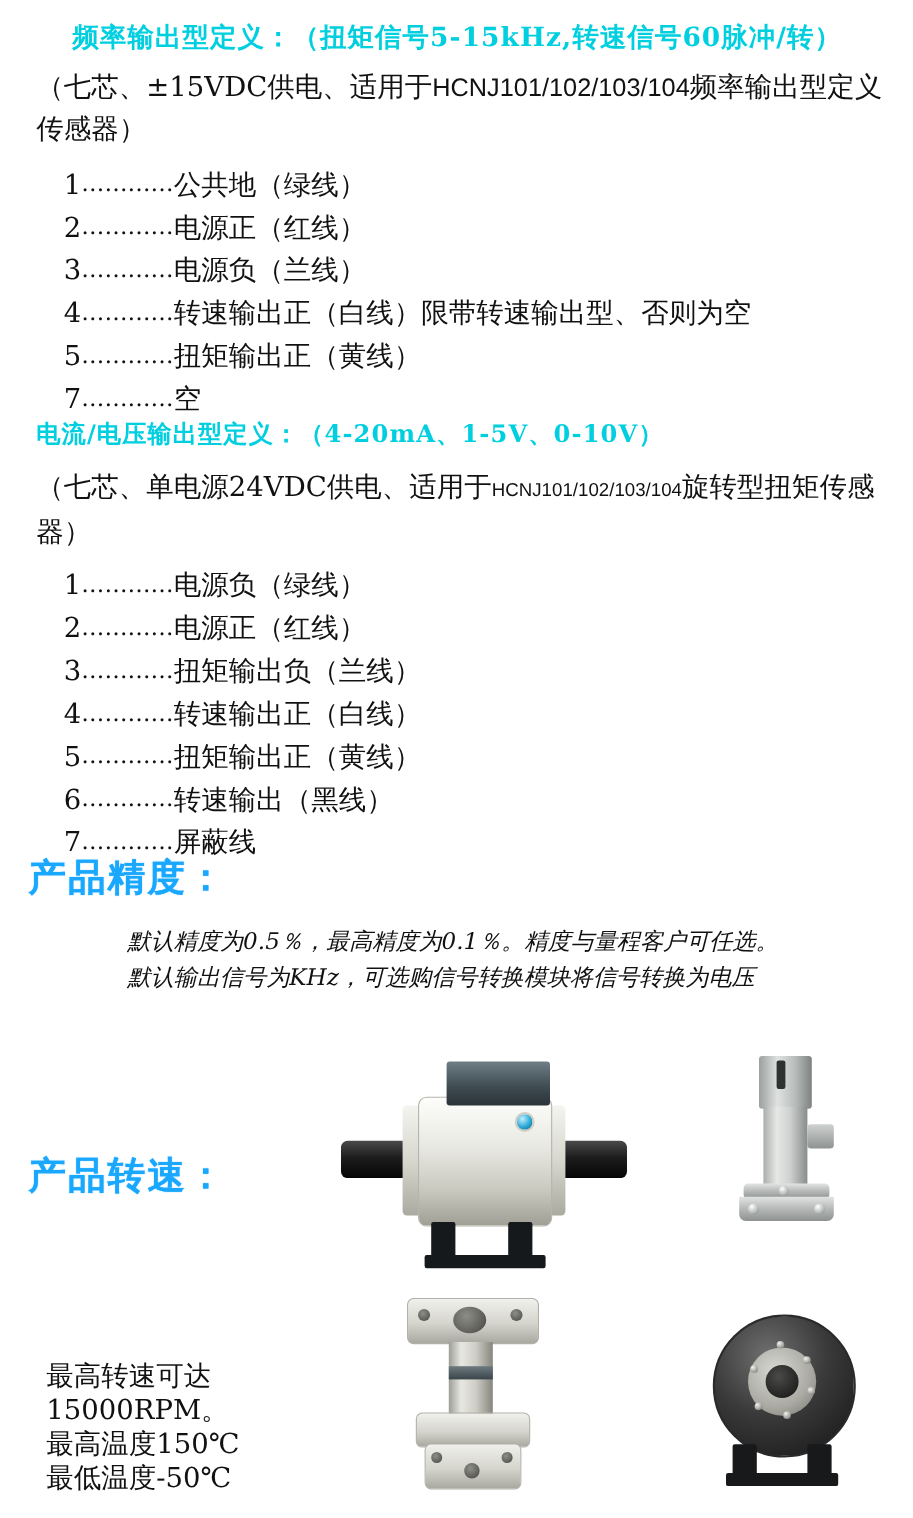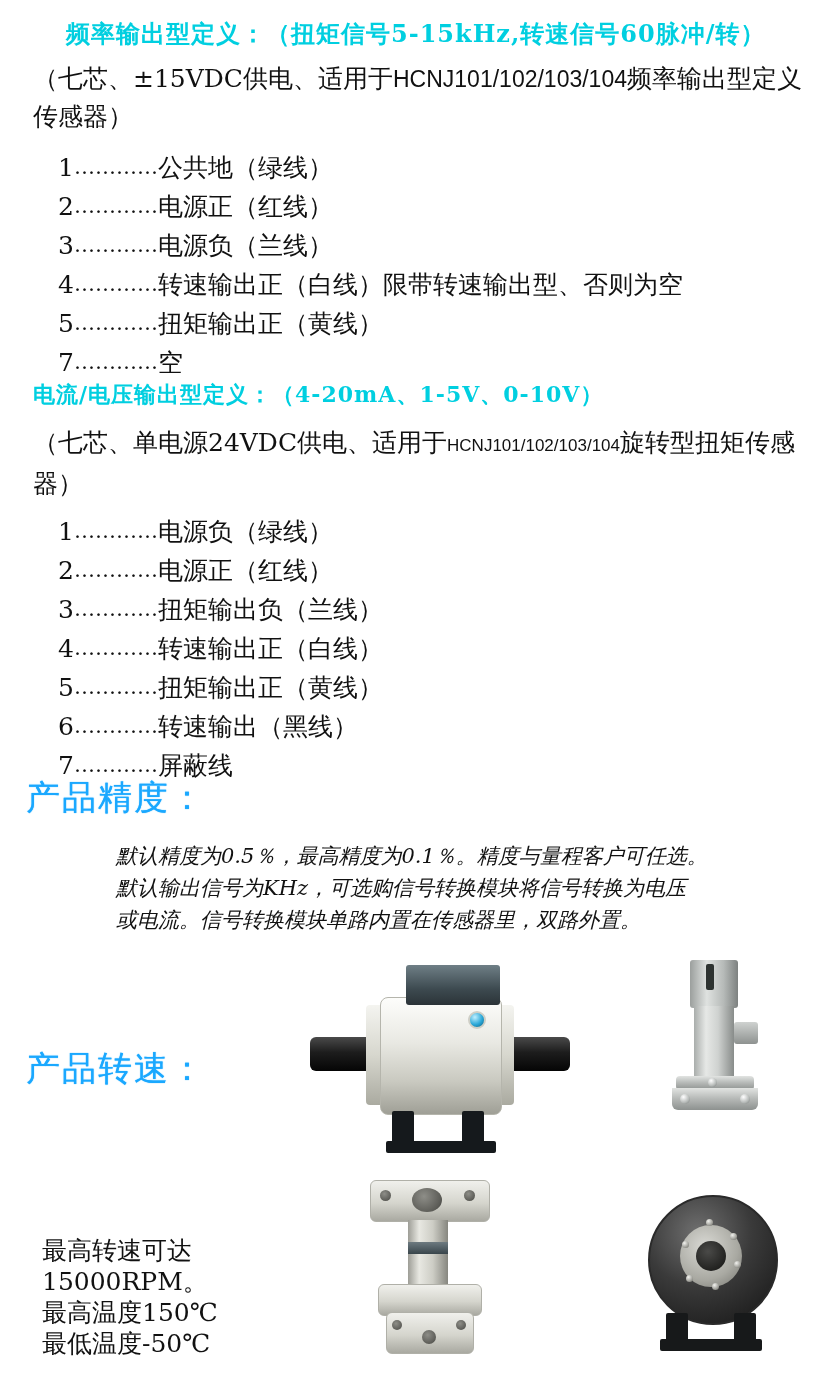--- a/index.html
+++ b/index.html
@@ -68,21 +68,21 @@
   }
   .dots {
     letter-spacing: 0px;
     font-size: 21px;
     vertical-align: 2px;
   }
 
   
   .blue-head {
     color: #1aa8ff;
-    font-weight: normal;
+    font-weight: bold;
     font-family: "DejaVu Sans", sans-serif;
     font-size: 34px;
     letter-spacing: 2px;
     text-shadow: 0 0 1px #1aa8ff;
   }
 
   
   .acc-line {
     font-family: "DejaVu Serif", serif;
     font-size: 21px;
@@ -284,21 +284,20 @@
     <li>
       <span class="pin-no">7</span><span class="dots">…………</span><span>屏蔽线</span>
     </li>
   </ul>
 
   <div class="abs blue-head" style="left:26px; top:775px;">产品精度：</div>
 
   <div class="abs" style="left:116px; top:840px; width:660px;font-style:italic;">
     <div class="acc-line">默认精度为0.5％，最高精度为0.1％。精度与量程客户可任选。</div>
     <div class="acc-line">默认输出信号为KHz，可选购信号转换模块将信号转换为电压</div>
-    <div class="acc-line">或电流。信号转换模块单路内置在传感器里，双路外置。</div>
   </div>
 
   <div class="abs blue-head" style="left:26px; top:1046px;">产品转速：</div>
 
   <div class="abs" style="left:42px; top:1235px; width:300px;">
     <div class="spd-line">最高转速可达15000RPM。</div>
     <div class="spd-line">最高温度150℃</div>
     <div class="spd-line">最低温度-50℃</div>
   </div>
 

